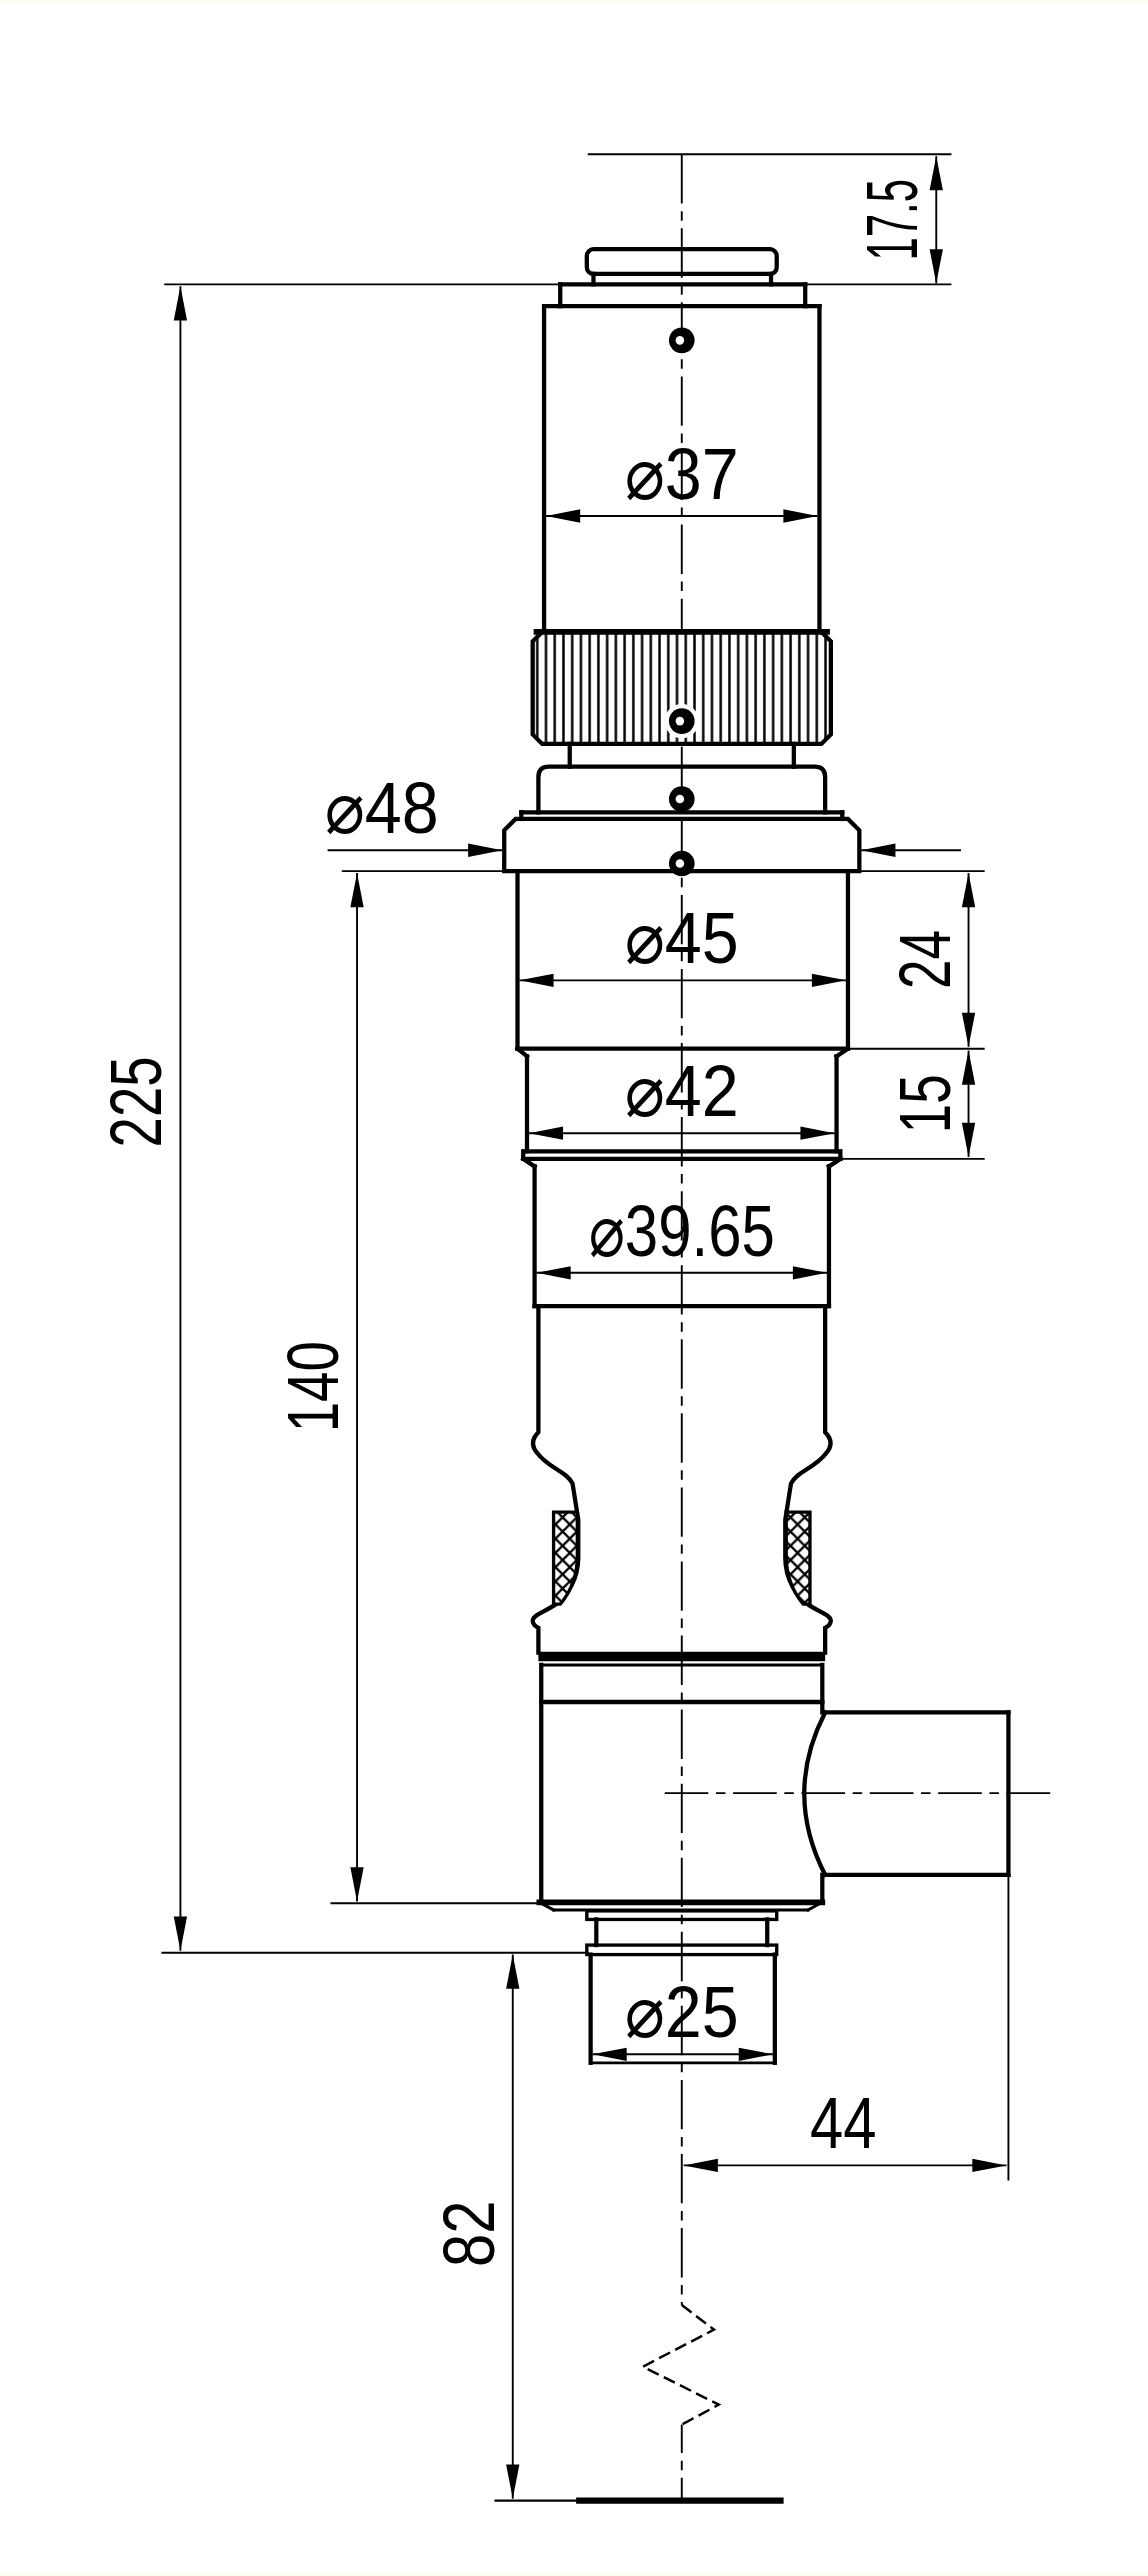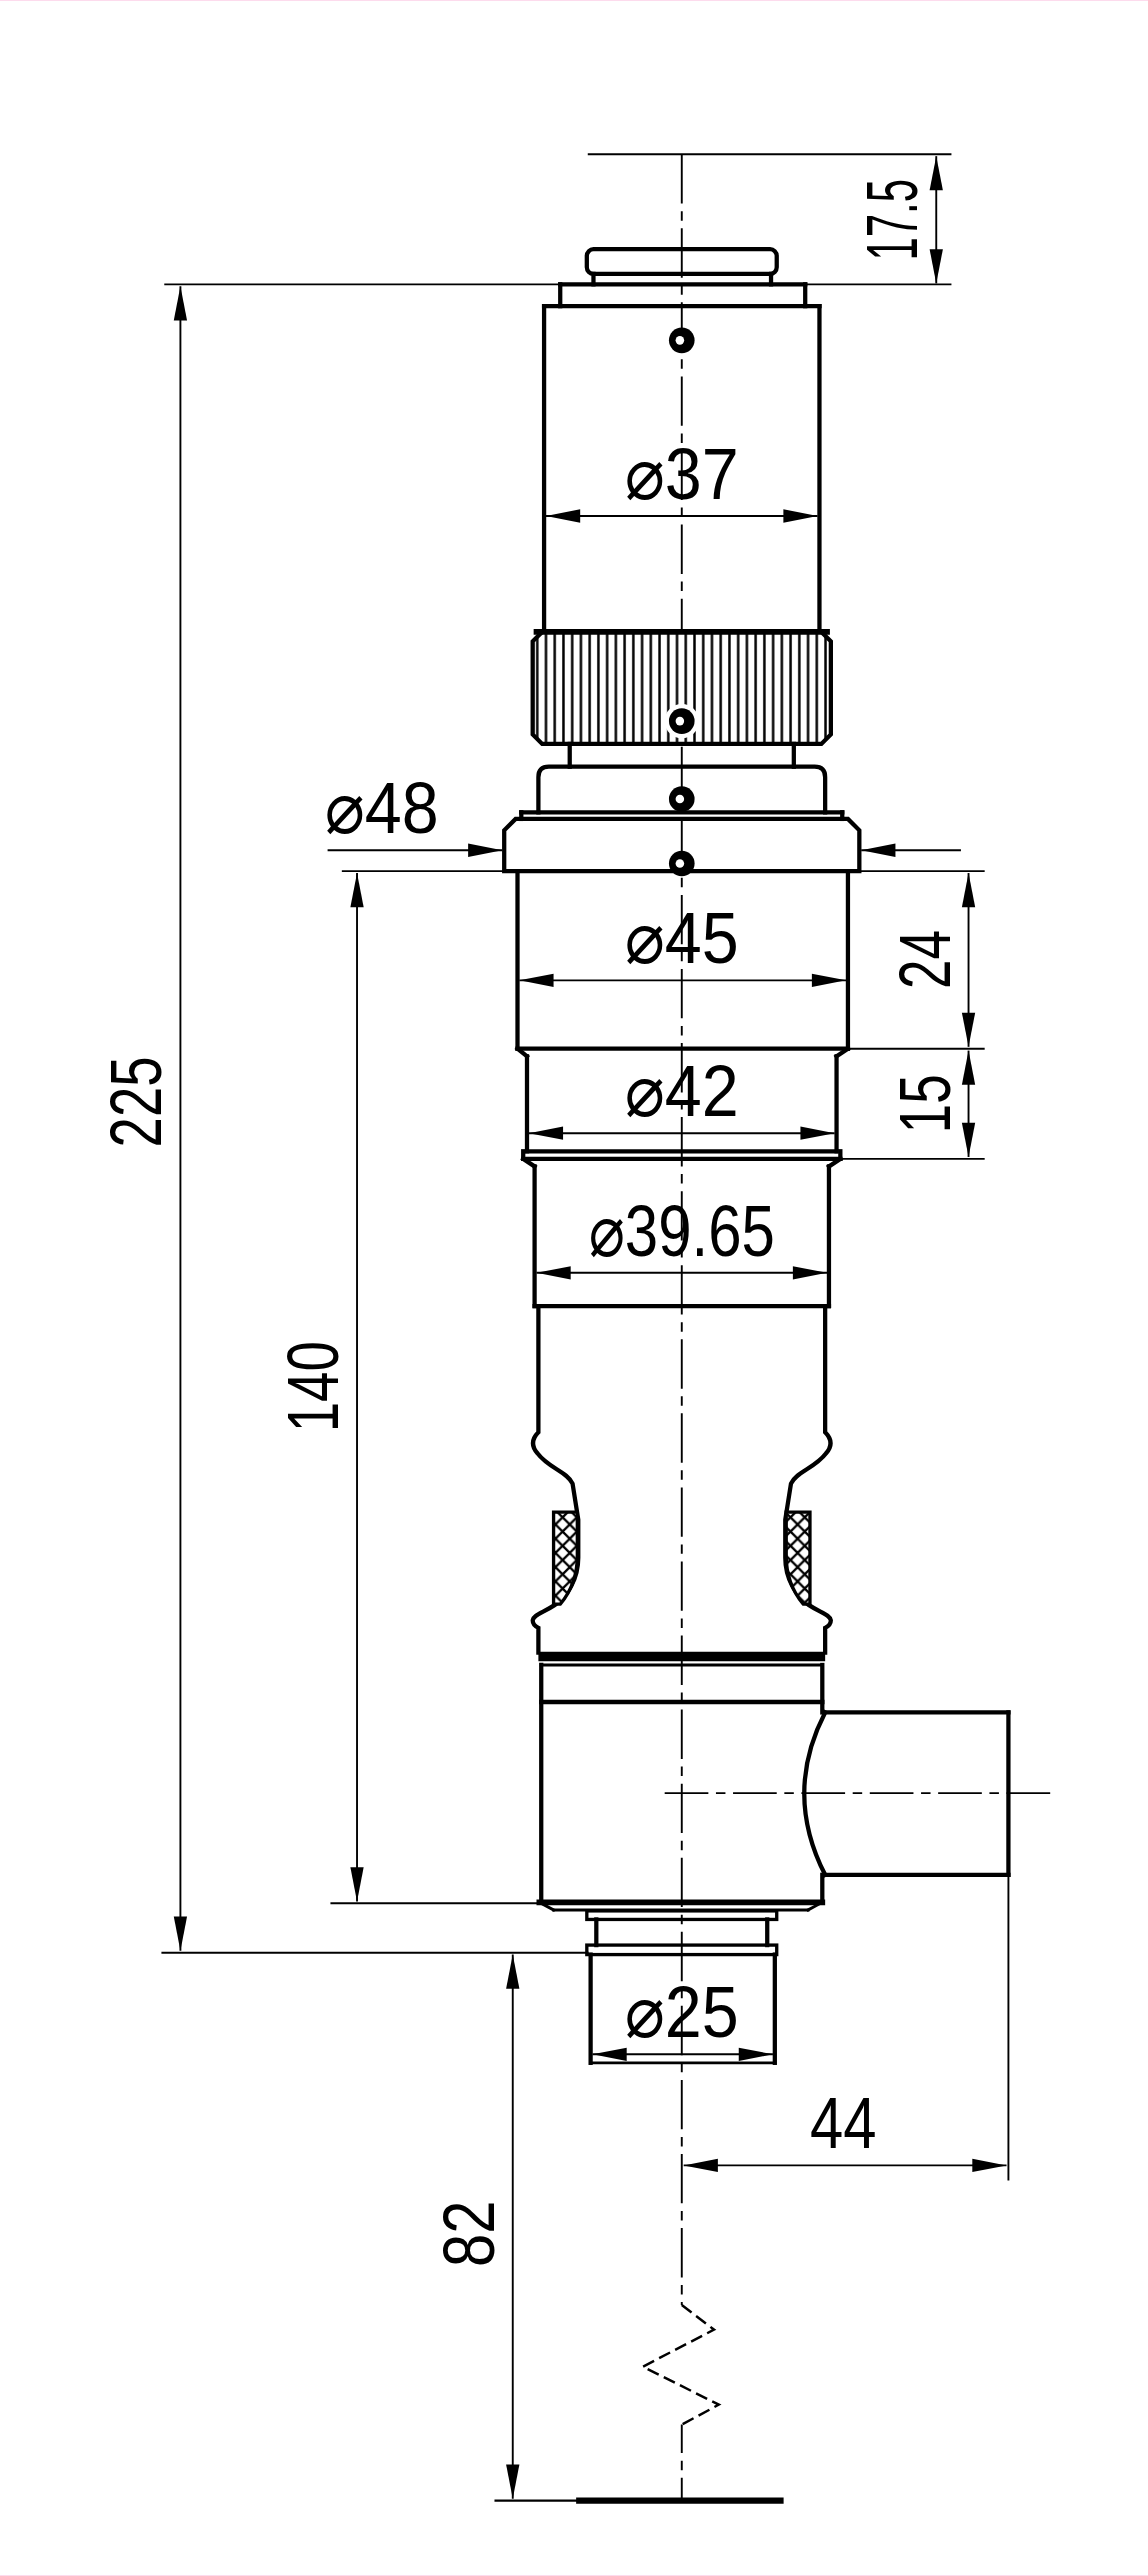--- a/index.html
+++ b/index.html
@@ -1,16 +1,16 @@
 <!DOCTYPE html>
 <html style="font-size:15px"><head>
 <meta charset="utf-8">
 <style>
   html,body{margin:0;padding:0;background:#ffffff;}
-  .stage{width:1148px;height:2576px;background:#f9a8d4;position:relative;}
+  .stage{width:1148px;height:2576px;background:#fef9c3;position:relative;}
   svg{display:block;}
   text{font-family:"Liberation Sans","DejaVu Sans",sans-serif;fill:#000;}
   .dim{font-size:76px;}
 </style>
 </head>
 <body>
 
 <div class="stage">
 <svg width="1148" height="2576" viewBox="0 0 1209 2712" xmlns="http://www.w3.org/2000/svg">
   <defs>

